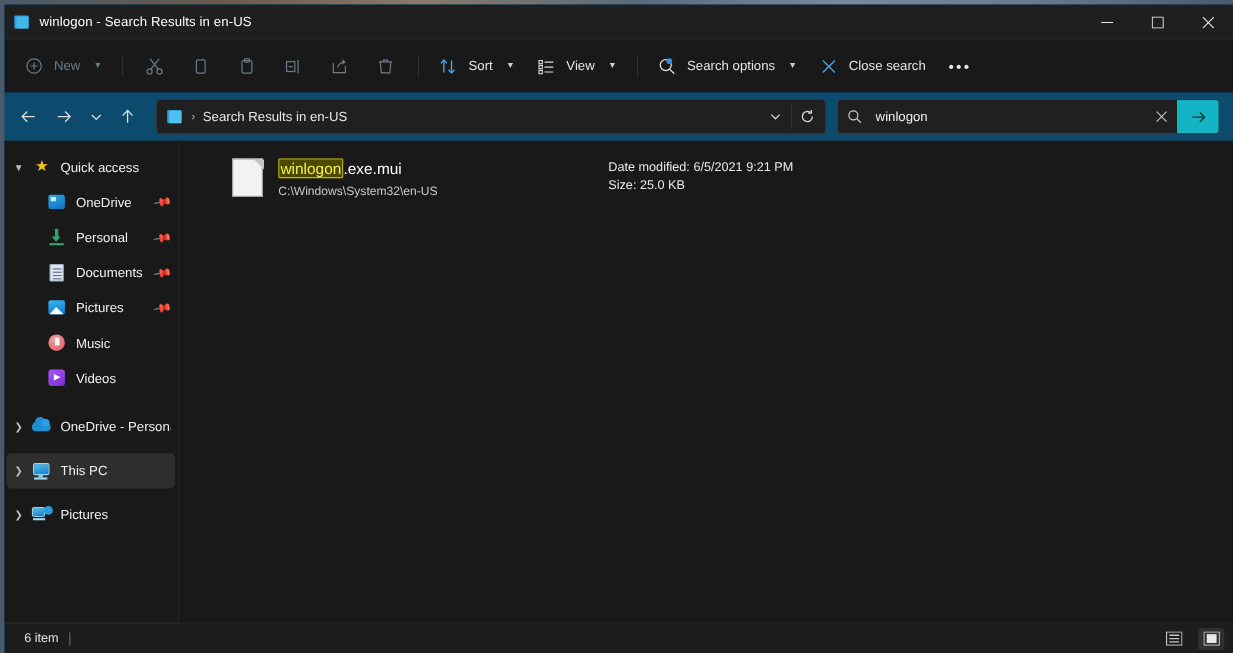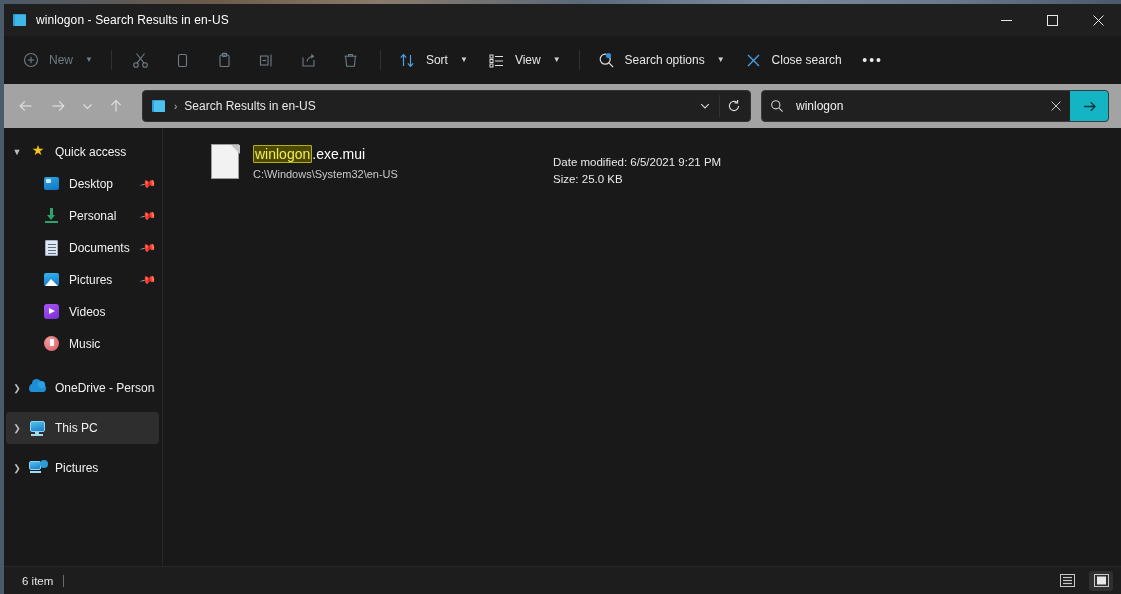--- a/index.html
+++ b/index.html
@@ -14,21 +14,21 @@
   .desktop {
     position: absolute; inset: 0;
     background:
       linear-gradient(90deg, #4a5a6a 0%, #6b5a4a 18%, #8a7a6a 34%, #5a6a7a 52%, #7a8a9a 68%, #6a7a8a 84%, #4a5a6a 100%);
   }
 
   .window {
     position: absolute;
     left: 4px; top: 4px;
     width: 1117px; height: 590px;
-    background: #a3a3a3;
+    background: #0c4a6e;
     display: flex; flex-direction: column;
     overflow: hidden;
   }
 
   
   .titlebar {
     height: 32px;
     background: #1f1f1f;
     display: flex; align-items: center;
     flex: none;
@@ -269,21 +269,21 @@
     font-size: 11px; color: #c9c9c9; margin-top: 5px; white-space: nowrap;
   }
   .file-type {
     font-size: 11.5px; color: #e8e8e8;
     flex: none; width: 270px;
     padding-top: 19px;
   }
   .file-meta {
     flex: none; padding-top: 2px;
   }
-  .file-meta div { font-size: 11.5px; color: #e8e8e8; white-space: nowrap; margin-top: 10px; }
+  .file-meta div { font-size: 11.5px; color: #e8e8e8; white-space: nowrap; }
   .file-meta div + div { margin-top: 5px; }
 
   
   .statusbar {
     height: 28px; flex: none;
     background: #1d1d1d;
     border-top: 1px solid #272727;
     display: flex; align-items: center;
     padding: 0 8px 0 18px;
     gap: 10px;
@@ -524,21 +524,21 @@
             <span class="ic-star">★</span>
           </span>
         <span class="nav-label">Quick access</span>
       </div>
 
       <div class="nav-item level2">
         <span class="nav-expander"></span>
         <span class="nav-ico">
             <span class="ic-desktop"></span>
           </span>
-        <span class="nav-label">Desktop</span>
+        <span class="nav-label">OneDrive</span>
         <span class="pin">📌</span>
       </div>
 
       <div class="nav-item level2">
         <span class="nav-expander"></span>
         <span class="nav-ico">
           <span class="ic-dl-arrow"></span>
             <span class="ic-dl-head"></span>
             <span class="ic-dl-bar"></span>
         </span>
@@ -560,31 +560,31 @@
         <span class="nav-ico">
             <span class="ic-pic"></span>
           </span>
         <span class="nav-label">Pictures</span>
         <span class="pin">📌</span>
       </div>
 
       <div class="nav-item level2">
         <span class="nav-expander"></span>
         <span class="nav-ico">
+            <span class="ic-music"></span>
+          </span>
+        <span class="nav-label">Music</span>
+      </div>
+
+      <div class="nav-item level2">
+        <span class="nav-expander"></span>
+        <span class="nav-ico">
             <span class="ic-vid"></span>
           </span>
         <span class="nav-label">Videos</span>
-      </div>
-
-      <div class="nav-item level2">
-        <span class="nav-expander"></span>
-        <span class="nav-ico">
-            <span class="ic-music"></span>
-          </span>
-        <span class="nav-label">Music</span>
       </div>
 
       <div style="height:12px"></div>
 
       <div class="nav-item">
         <span class="nav-expander">❯</span>
         <span class="nav-ico">
             <span class="ic-cloud"></span>
           </span>
         <span class="nav-label">OneDrive - Personal</span>

